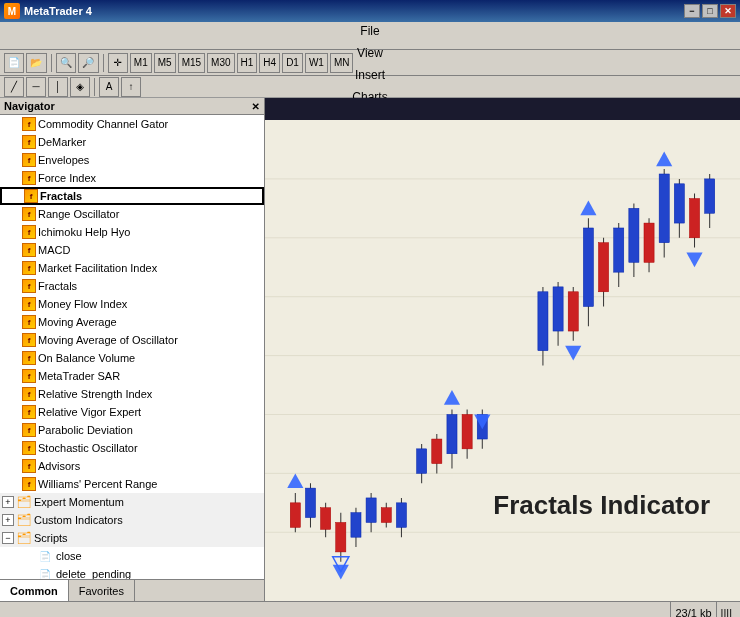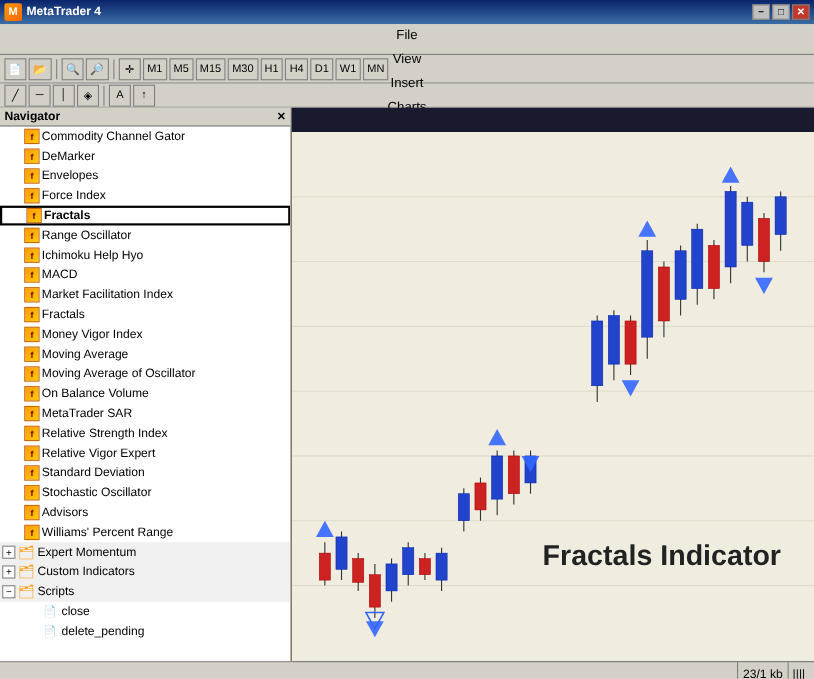--- a/index.html
+++ b/index.html
@@ -148,21 +148,21 @@
       flex: 1;
       background: #1a1a2e;
       position: relative;
       overflow: hidden;
     }
 
     .chart-canvas {
       position: absolute;
       top: 22px;
       left: 0; right: 0; bottom: 0;
-      background: #f97316;
+      background: #22c55e;
       overflow: hidden;
     }
 
     
     .nav-tabs {
       border-top: 1px solid #808080;
       background: #d4d0c8;
       display: flex;
       height: 22px;
     }
@@ -354,21 +354,21 @@
         <span>Market Facilitation Index</span>
       </div>
       <div class="tree-item">
         <div class="indent"></div>
         <div class="tree-icon indicator-icon">f</div>
         <span>Fractals</span>
       </div>
       <div class="tree-item">
         <div class="indent"></div>
         <div class="tree-icon indicator-icon">f</div>
-        <span>Money Vigor Index</span>
+        <span>Money Flow Index</span>
       </div>
       <div class="tree-item">
         <div class="indent"></div>
         <div class="tree-icon indicator-icon">f</div>
         <span>Moving Average</span>
       </div>
       <div class="tree-item">
         <div class="indent"></div>
         <div class="tree-icon indicator-icon">f</div>
         <span>Moving Average of Oscillator</span>
@@ -389,21 +389,21 @@
         <span>Relative Strength Index</span>
       </div>
       <div class="tree-item">
         <div class="indent"></div>
         <div class="tree-icon indicator-icon">f</div>
         <span>Relative Vigor Expert</span>
       </div>
       <div class="tree-item">
         <div class="indent"></div>
         <div class="tree-icon indicator-icon">f</div>
-        <span>Standard Deviation</span>
+        <span>Parabolic Deviation</span>
       </div>
       <div class="tree-item">
         <div class="indent"></div>
         <div class="tree-icon indicator-icon">f</div>
         <span>Stochastic Oscillator</span>
       </div>
       <div class="tree-item">
         <div class="indent"></div>
         <div class="tree-icon indicator-icon">f</div>
         <span>Advisors</span>
@@ -437,20 +437,24 @@
         <span>close</span>
       </div>
       <div class="tree-item">
         <div class="indent2"></div>
         <div class="tree-icon" style="color:#cc6600;">📄</div>
         <span>delete_pending</span>
       </div>
 
     </div>
 
+    <div class="nav-tabs">
+      <div class="nav-tab active">Common</div>
+      <div class="nav-tab">Favorites</div>
+    </div>
   </div>
 
   <div class="chart-area">
     <div class="chart-canvas">
 
       <div class="fractals-label">Fractals</div>
 
       <svg class="chart-svg" viewBox="0 0 470 490" preserveAspectRatio="none">
 
         <rect width="470" height="490" fill="#f0ede0"></rect>

